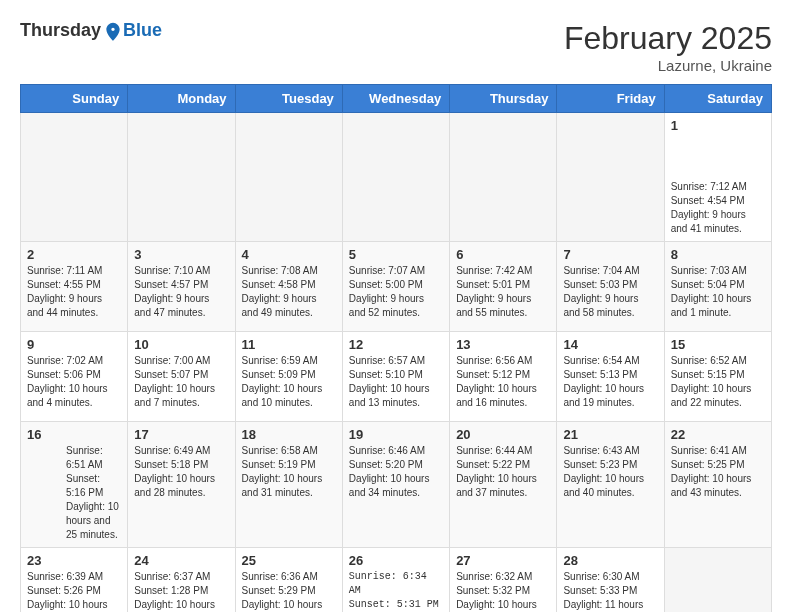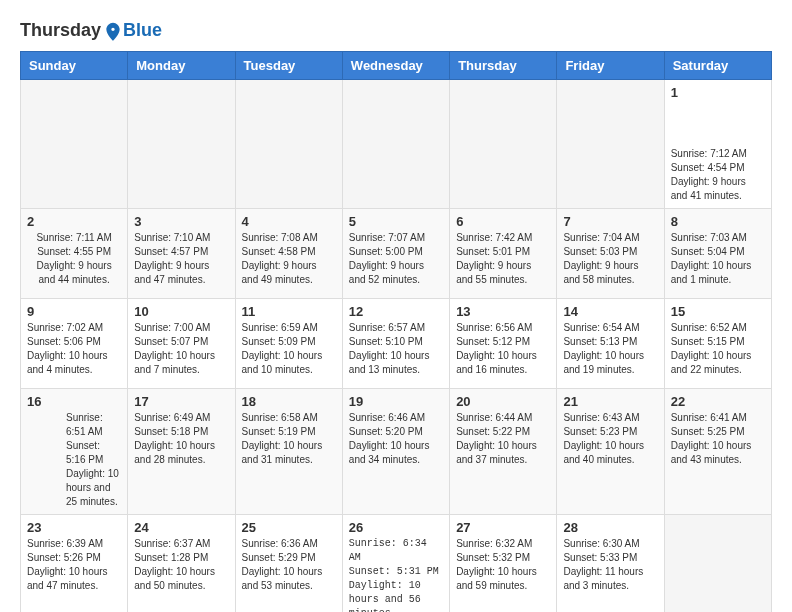--- a/index.html
+++ b/index.html
@@ -44,21 +44,21 @@
     .calendar {
       width: 100%;
       border-collapse: collapse;
       border: 1px solid #ccc;
     }
     .calendar th {
       background-color: #3a7fd5;
       color: #fff;
       font-size: 13px;
       padding: 6px 8px;
-      text-align: left;
+      text-align: right;
       border: 1px solid #2e6ab5;
     }
     .calendar td {
       vertical-align: top;
       width: calc(100%/7);
       height: 90px;
       padding: 5px 6px;
       border: 1px solid #ddd;
       font-size: 10.5px;
       color: #333;
@@ -85,20 +85,24 @@
 </head>
 <body>
 
 <div class="header">
   <div class="logo">
     <span class="logo-general">Thursday</span>
     <svg class="logo-icon" viewBox="0 0 24 24" fill="#1a6bb5">
       <path d="M12 2C8 2 4 6 4 10c0 6 8 14 8 14s8-8 8-14c0-4-4-8-8-8zm0 10c-1.1 0-2-.9-2-2s.9-2 2-2 2 .9 2 2-.9 2-2 2z"></path>
     </svg>
     <span class="logo-blue">Blue</span>
+  </div>
+  <div class="title-block">
+    <div class="month-title">February 2025</div>
+    <div class="location">Lazurne, Ukraine</div>
   </div>
 </div>
 
 <table class="calendar">
   <thead>
     <tr>
     <th>Sunday</th>
         <th>Monday</th>
         <th>Tuesday</th>
         <th>Wednesday</th>
@@ -118,21 +122,21 @@
         <td>
           <span class="day-number">1</span>
           <div class="day-info" style="white-space: pre-line; margin-top: 47px;">Sunrise: 7:12 AM
 Sunset: 4:54 PM
 Daylight: 9 hours and 41 minutes.</div>
         </td>
       </tr>
       <tr>
         <td>
           <span class="day-number">2</span>
-          <div class="day-info" style="white-space: pre-line; text-align: center;">Sunrise: 7:11 AM
+          <div class="day-info" style="white-space: pre-line;">Sunrise: 7:11 AM
 Sunset: 4:55 PM
 Daylight: 9 hours and 44 minutes.</div>
         </td>
         <td>
           <span class="day-number">3</span>
           <div class="day-info" style="white-space: pre-line;">Sunrise: 7:10 AM
 Sunset: 4:57 PM
 Daylight: 9 hours and 47 minutes.</div>
         </td>
         <td>

